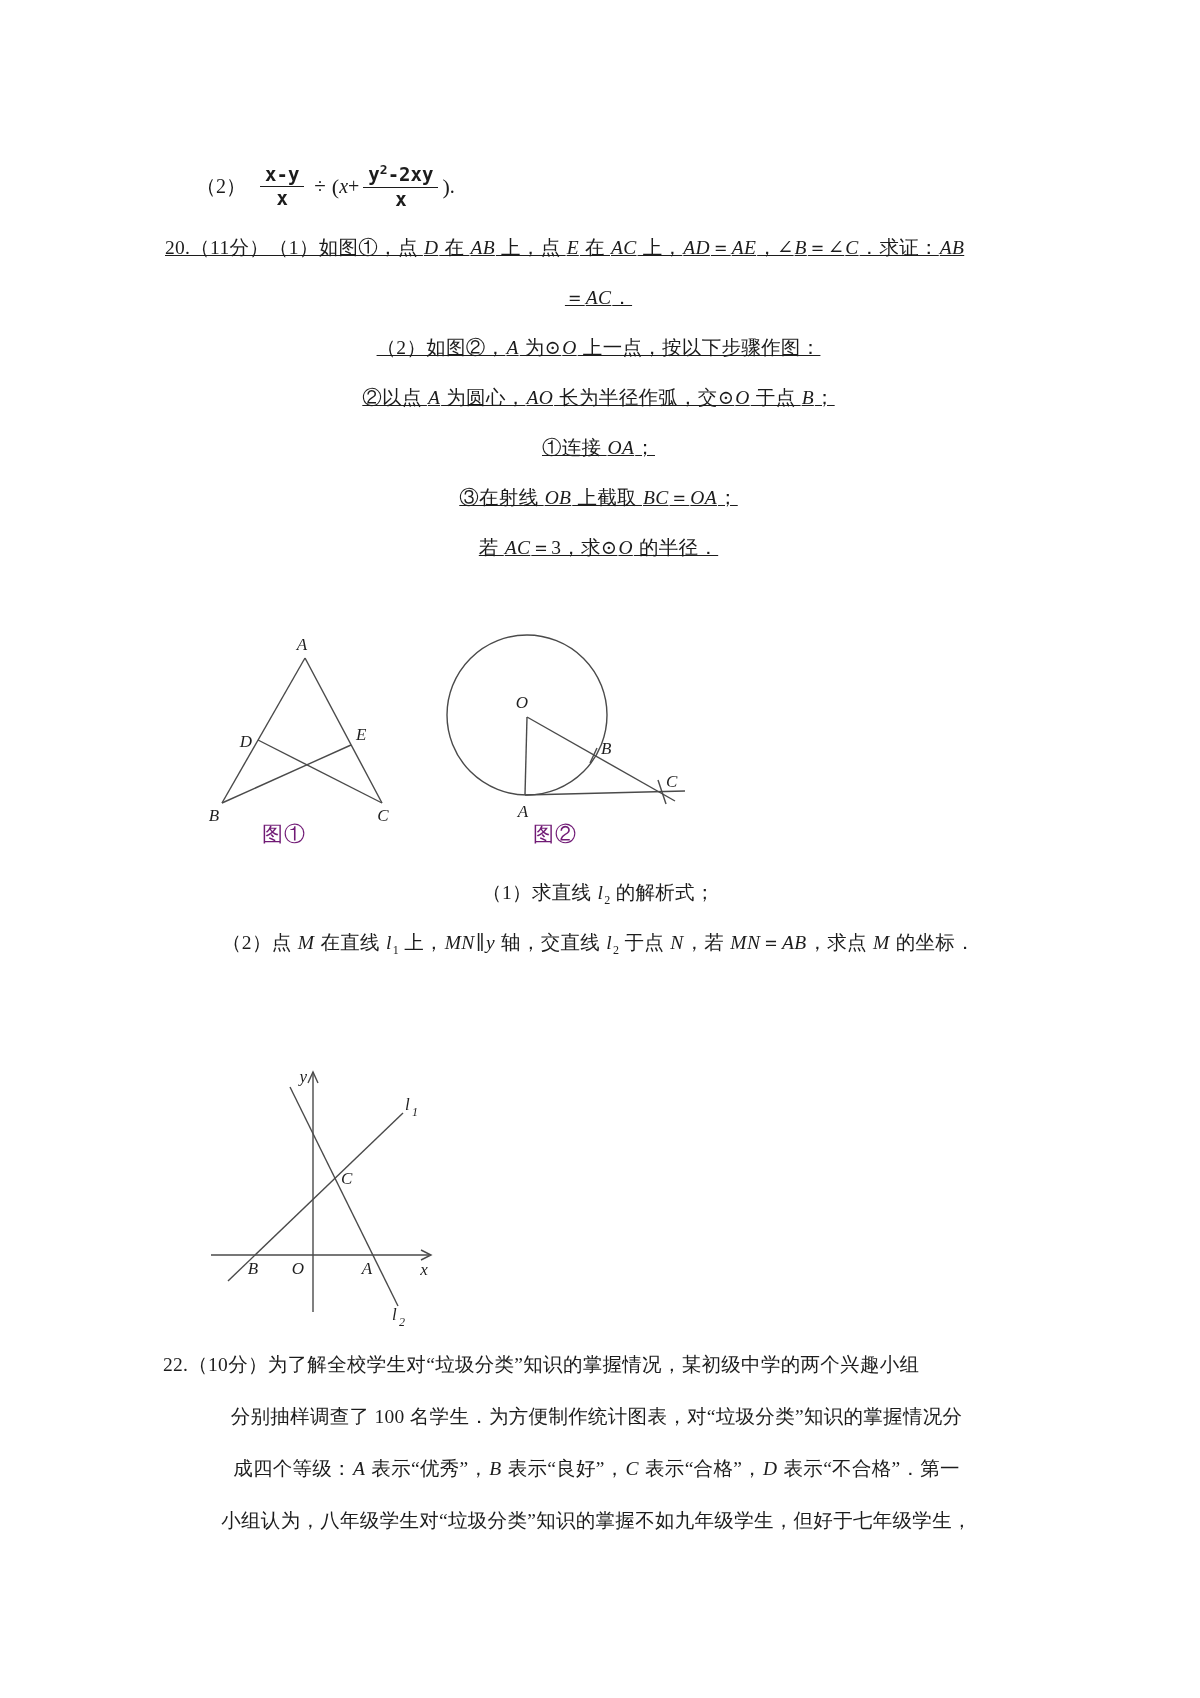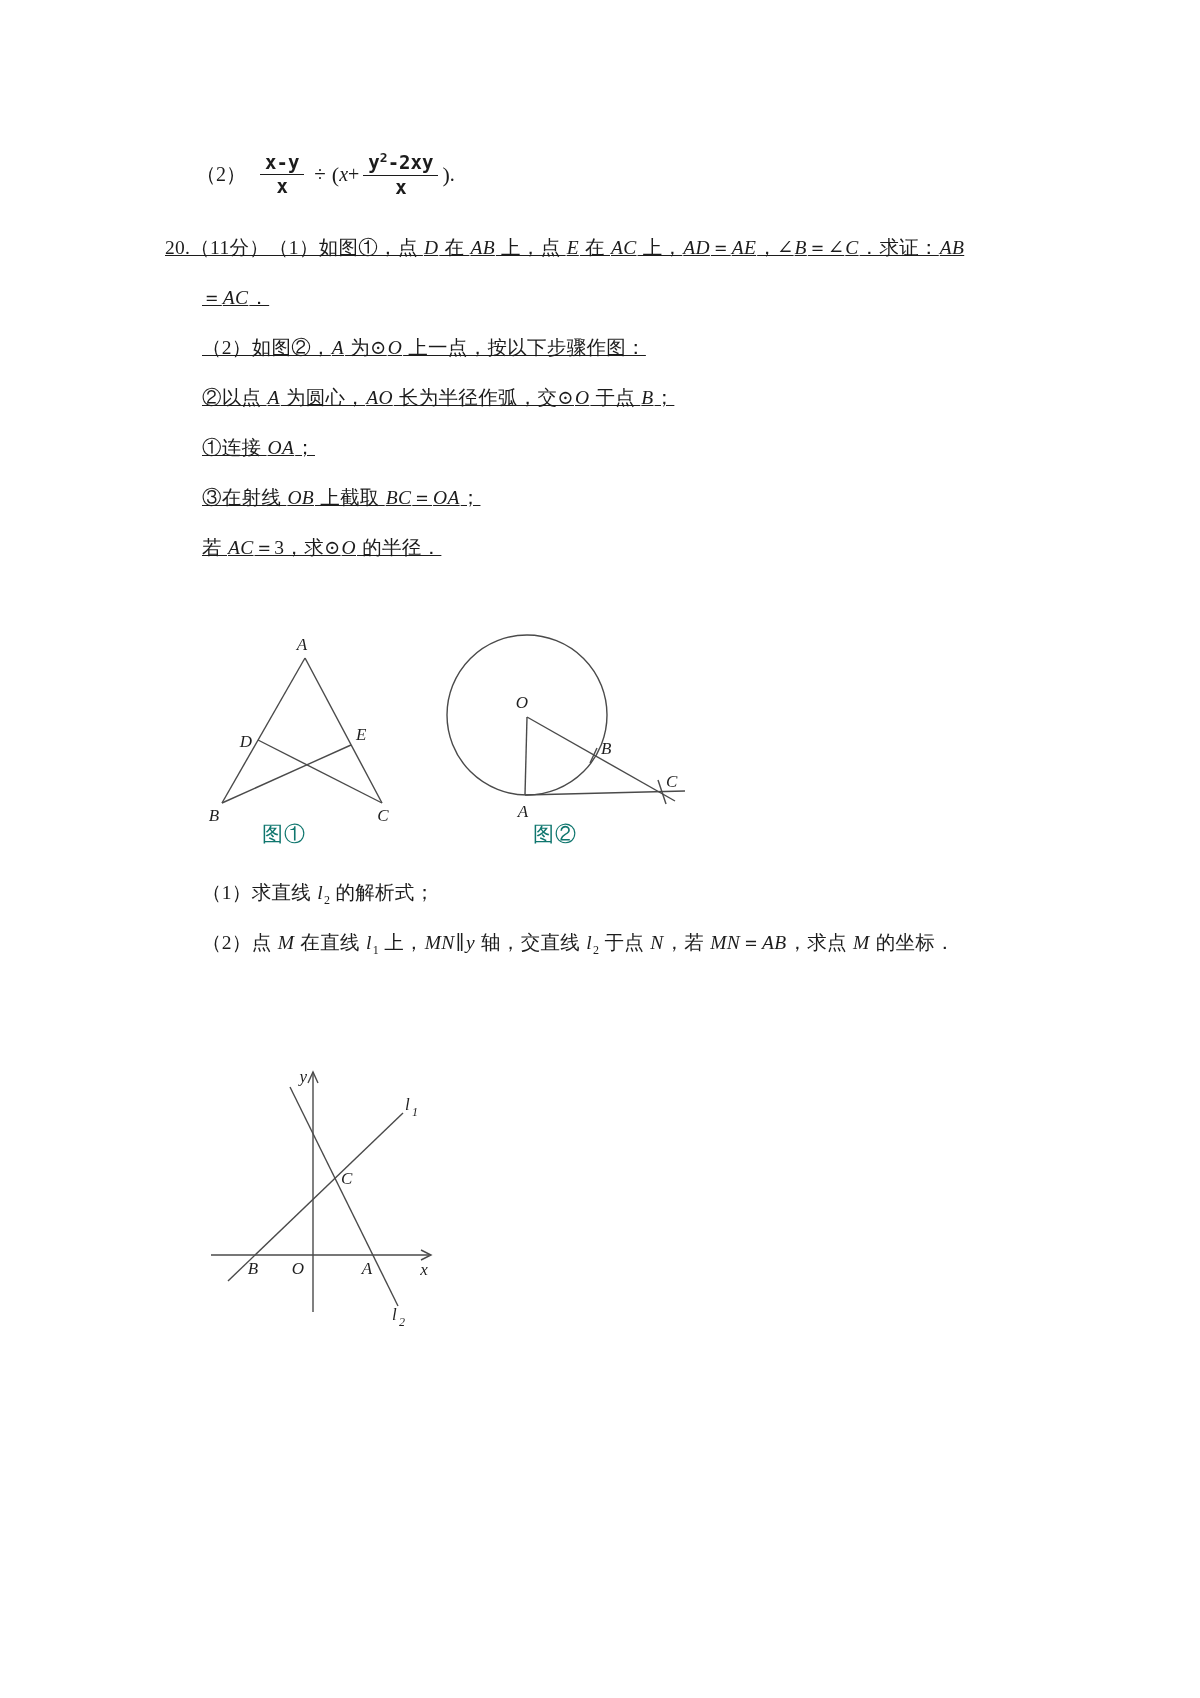--- a/index.html
+++ b/index.html
@@ -13,48 +13,48 @@
   }
   .block{position:absolute;}
   .tline{
     font-size:19.5px;
     line-height:50px;
     height:50px;
     white-space:nowrap;
     letter-spacing:0.3px;
   }
   .p22 .tline{line-height:52px;height:52px;}
-  .tline.cont{margin-left:37px;}
+  .tline.cont{margin-left:37px;text-align:center;}
   .tline i{font-family:"Liberation Serif","DejaVu Serif",serif;padding:0 1px;}
   .tline sub{font-size:12px;}
   
   .formula{
     display:flex;align-items:center;
     font-size:20px;white-space:nowrap;
   }
   .formula .lab{margin-right:10px;}
   .frac{
     display:inline-flex;flex-direction:column;align-items:center;
-    vertical-align:middle;margin:0 4px;
+    vertical-align:middle;margin:12px 4px;
     font-family:"DejaVu Sans Mono","Liberation Mono",monospace;
     font-weight:bold;font-size:19px;line-height:1.25;text-align:center;
   }
   .frac .num{border-bottom:1.6px solid #1c1c1c;padding:0 5px;}
   .frac .den{padding:0 5px;}
   .frac sup{font-size:13px;}
   .op{margin:0 6px;font-size:21px;}
   .pv{font-style:italic;font-size:20px;}
   .paren{font-size:22px;}
   
   svg{position:absolute;overflow:visible;}
   .geo{stroke:#4a4a4a;stroke-width:1.4;fill:none;}
   .lbl{font-family:"Liberation Serif","DejaVu Serif",serif;font-style:italic;font-size:17px;fill:#1f1f1f;stroke:none;}
   .lbl-sub{font-family:"Liberation Serif","DejaVu Serif",serif;font-style:italic;font-size:12px;fill:#1f1f1f;stroke:none;}
   .caption{
-    position:absolute;font-size:21px;letter-spacing:1px;color:#0f766e;
+    position:absolute;font-size:21px;letter-spacing:1px;color:#701a75;
     font-family:"Liberation Serif","DejaVu Serif",serif;
   }
 </style>
 </head>
 <body>
 
 <div class="page">
 
   <div class="block formula" style="left:196px;top:150px;">
     <span class="lab">（2）</span>
@@ -137,14 +137,20 @@
     <text class="lbl" x="103" y="216" text-anchor="middle">O</text>
     <text class="lbl" x="58" y="216" text-anchor="middle">B</text>
     <text class="lbl" x="172" y="216" text-anchor="middle">A</text>
     <text class="lbl" x="146" y="126" text-anchor="start">C</text>
     <text class="lbl" x="210" y="52" text-anchor="start">l</text>
     <text class="lbl-sub" x="217" y="58" text-anchor="start">1</text>
     <text class="lbl" x="197" y="262" text-anchor="start">l</text>
     <text class="lbl-sub" x="204" y="268" text-anchor="start">2</text>
   </svg>
 
+  <div class="block p22" style="left:163px;top:1339px;width:830px;">
+    <div class="tline">22.（10分）为了解全校学生对“垃圾分类”知识的掌握情况，某初级中学的两个兴趣小组</div>
+    <div class="tline cont">分别抽样调查了 100 名学生．为方便制作统计图表，对“垃圾分类”知识的掌握情况分</div>
+    <div class="tline cont">成四个等级：<i>A</i> 表示“优秀”，<i>B</i> 表示“良好”，<i>C</i> 表示“合格”，<i>D</i> 表示“不合格”．第一</div>
+    <div class="tline cont">小组认为，八年级学生对“垃圾分类”知识的掌握不如九年级学生，但好于七年级学生，</div>
+  </div>
 
 </div>
 
 </body></html>

